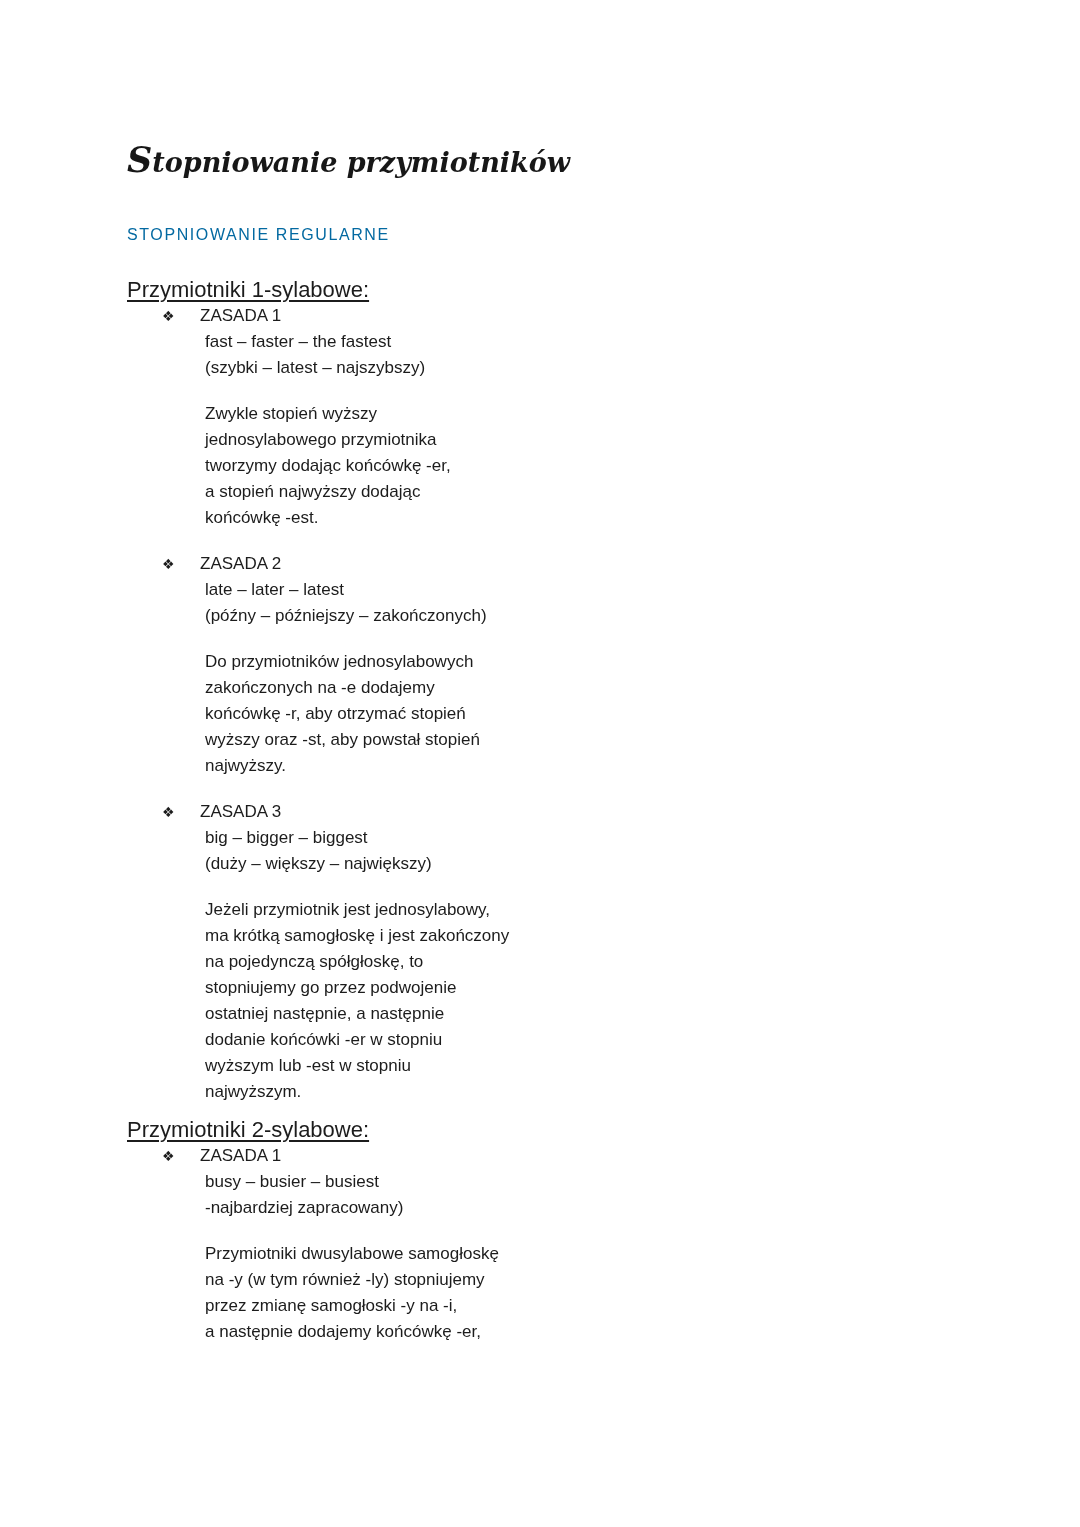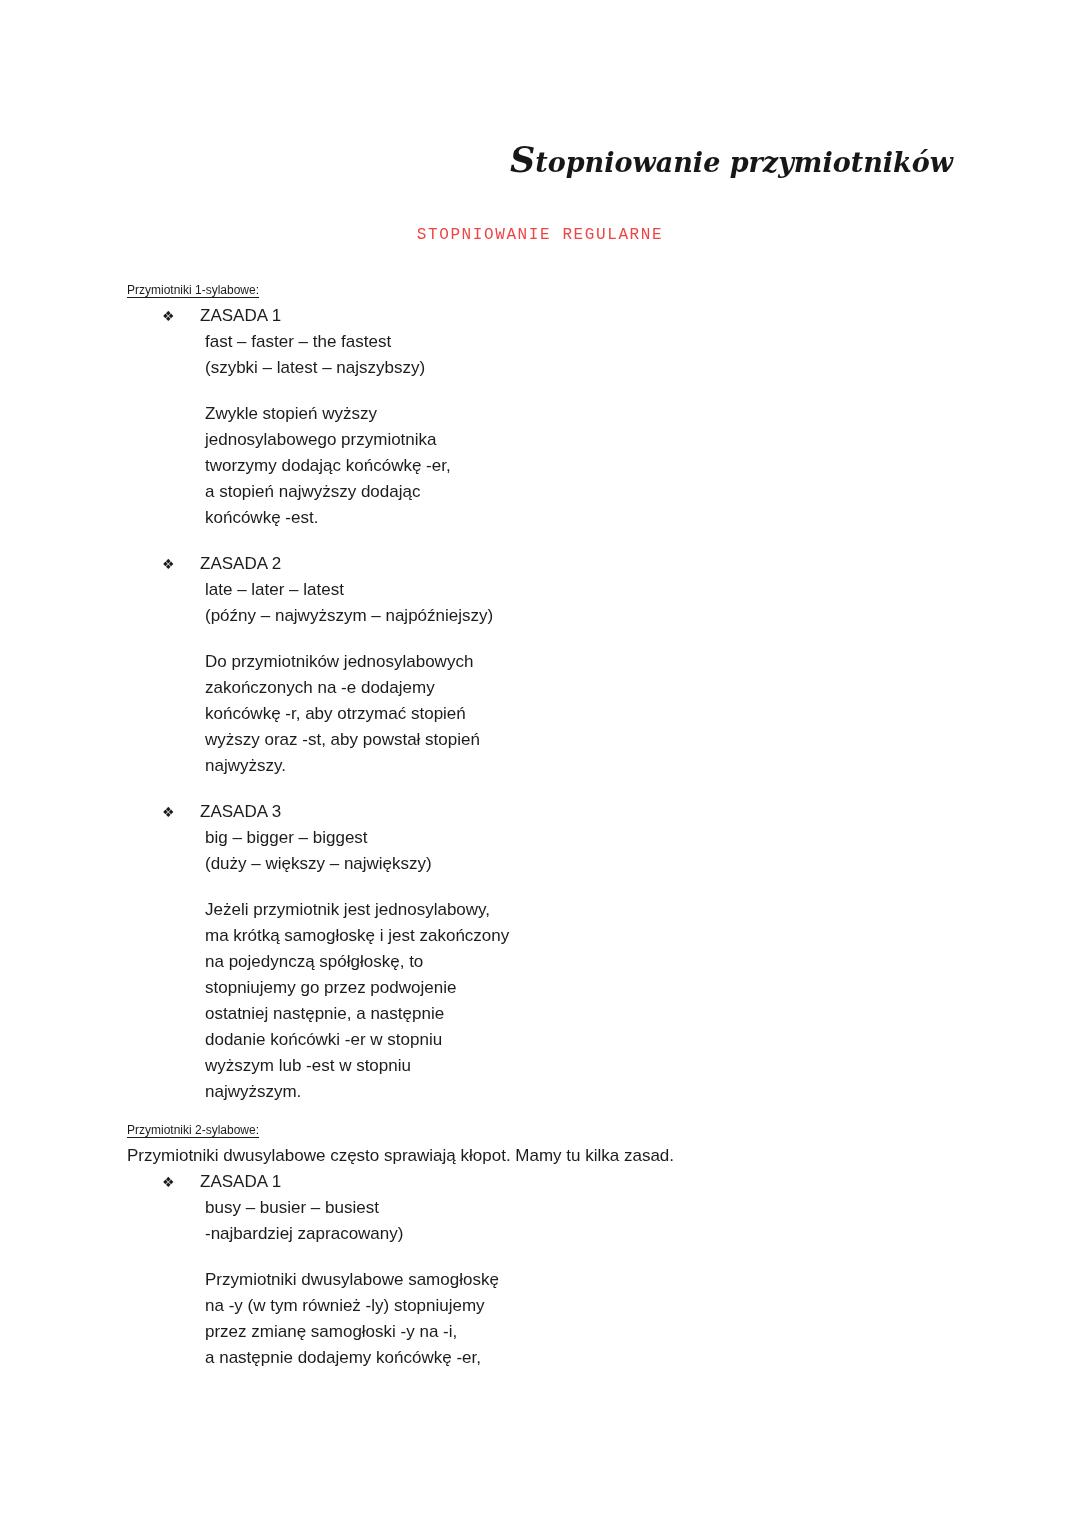--- a/index.html
+++ b/index.html
@@ -23,38 +23,36 @@
   }
   .title {
     margin: 0;
     font-family: "DejaVu Serif", serif;
     font-style: italic;
     font-weight: 700;
     font-size: 27px;
     line-height: 40px;
     color: #171717;
     letter-spacing: 0px;
-    text-align: right;
   }
   .title::first-letter {
     font-size: 35px;
   }
   .subtitle {
     margin-top: 42px;
-    text-align: center;
+    text-align: left;
     font-size: 16px;
     letter-spacing: 1.6px;
-    color: #ef4444;
+    color: #0369a1;
     line-height: 20px;
-    font-family: Liberation Mono, monospace;
   }
   .section-1 { margin-top: 32px; }
   .section-2 { margin-top: 12px; }
   .heading {
-    font-size: 12px;
+    font-size: 22px;
     line-height: 26px;
     text-decoration: underline;
     text-underline-offset: 3px;
   }
   .intro {
     font-size: 17px;
     line-height: 26px;
   }
   .rule { font-size: 17px; line-height: 26px; }
   .rule + .rule { margin-top: 20px; }
@@ -96,21 +94,21 @@
         <div class="line">końcówkę -est.</div>
       </div>
     </div>
 
     <div class="rule">
       <div class="rule-head">
         <span class="bullet">❖</span>
         <span class="rule-label">ZASADA 2</span>
       </div>
       <div class="line">late – later – latest</div>
-      <div class="line">(późny – najwyższym – najpóźniejszy)</div>
+      <div class="line">(późny – późniejszy – zakończonych)</div>
       <div class="expl">
         <div class="line">Do przymiotników jednosylabowych</div>
         <div class="line">zakończonych na -e dodajemy</div>
         <div class="line">końcówkę -r, aby otrzymać stopień</div>
         <div class="line">wyższy oraz -st, aby powstał stopień</div>
         <div class="line">najwyższy.</div>
       </div>
     </div>
 
     <div class="rule">
@@ -128,21 +126,20 @@
         <div class="line">ostatniej następnie, a następnie</div>
         <div class="line">dodanie końcówki -er w stopniu</div>
         <div class="line">wyższym lub -est w stopniu</div>
         <div class="line">najwyższym.</div>
       </div>
     </div>
   </section>
 
   <section class="section-2">
     <div class="heading">Przymiotniki 2-sylabowe:</div>
-    <div class="intro">Przymiotniki dwusylabowe często sprawiają kłopot. Mamy tu kilka zasad.</div>
 
     <div class="rule">
       <div class="rule-head">
         <span class="bullet">❖</span>
         <span class="rule-label">ZASADA 1</span>
       </div>
       <div class="line">busy – busier – busiest</div>
       <div class="line">-najbardziej zapracowany)</div>
       <div class="expl">
         <div class="line">Przymiotniki dwusylabowe samogłoskę</div>

